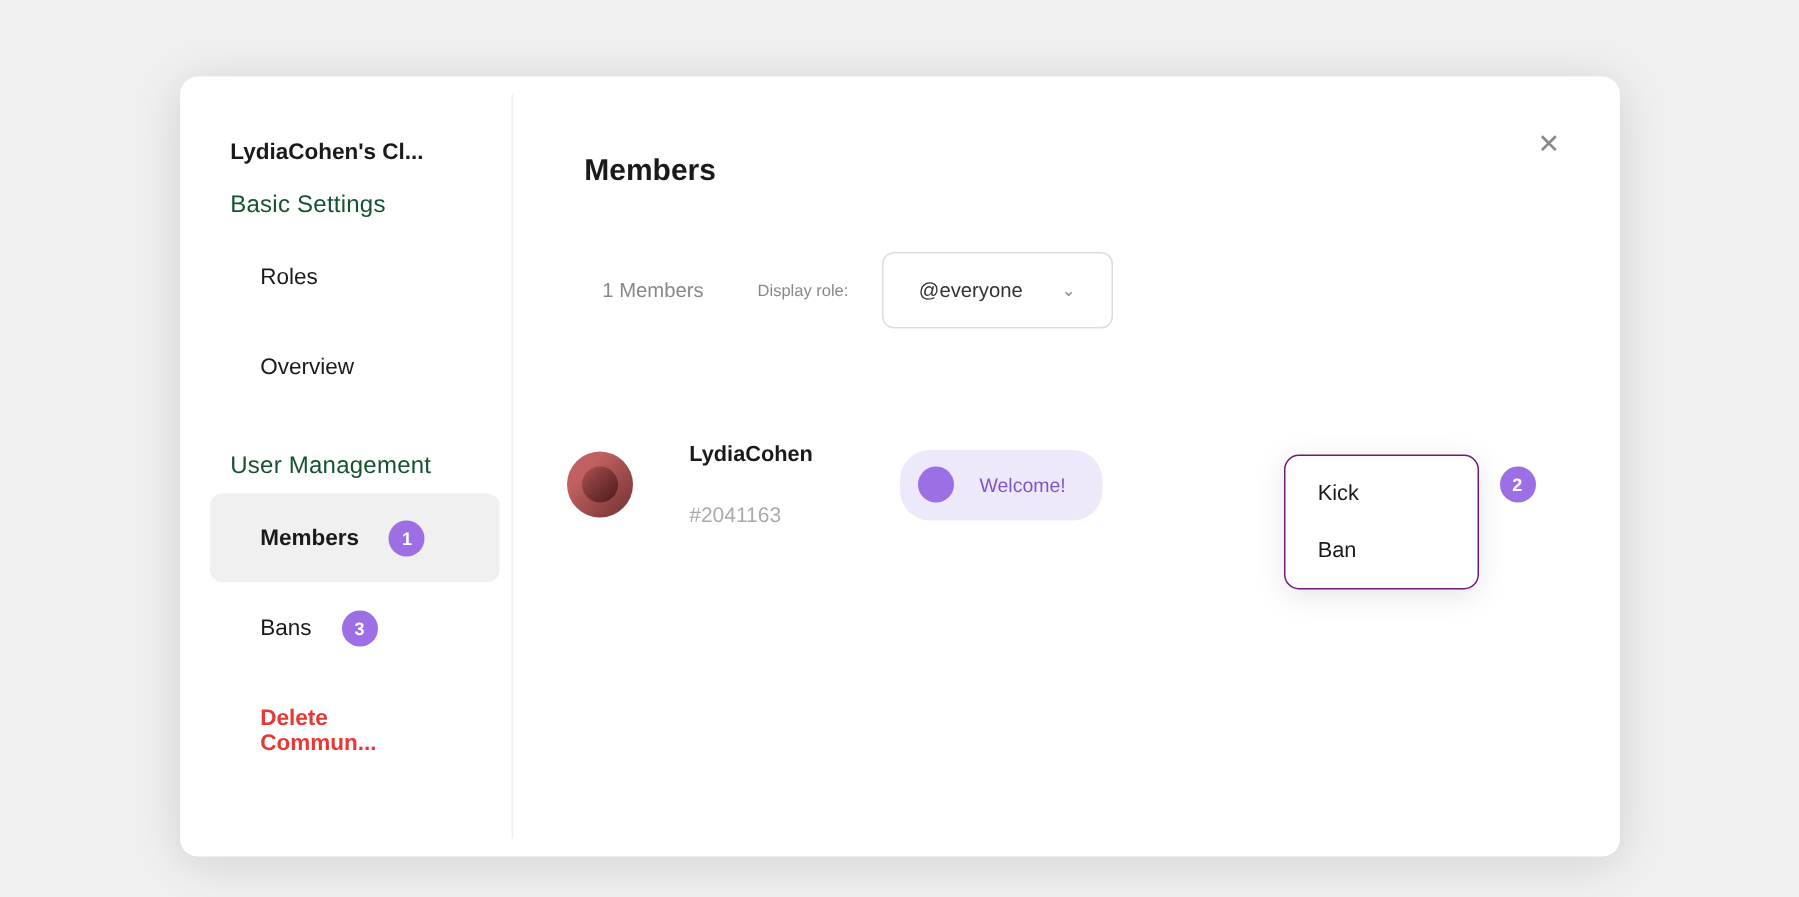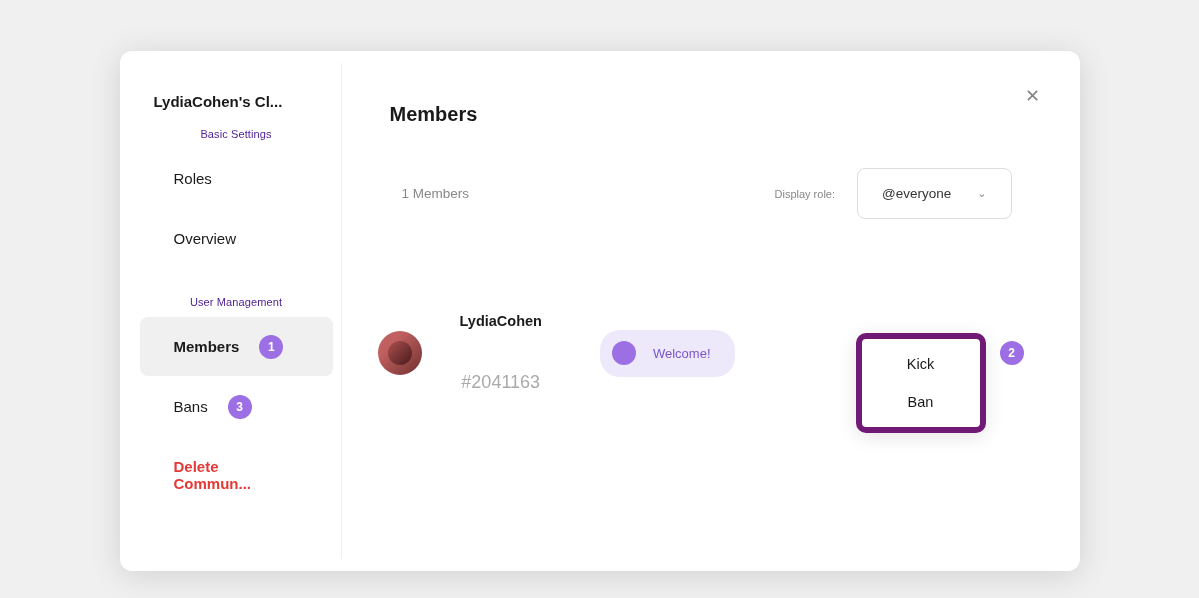--- a/index.html
+++ b/index.html
@@ -31,25 +31,24 @@
     .sidebar-community-name {
       font-size: 15px;
       font-weight: 700;
       color: #1a1a1a;
       padding: 0 22px 18px 22px;
       white-space: nowrap;
       overflow: hidden;
       text-overflow: ellipsis;
     }
     .sidebar-section-label {
-      font-size: 11px;
-      color: #4c1d95;
+      font-size: 16px;
+      color: #14532d;
       padding: 0 22px 8px 22px;
       letter-spacing: 0.01em;
-      text-align: center;
     }
     .sidebar-item {
       display: flex;
       align-items: center;
       gap: 8px;
       padding: 9px 22px;
       font-size: 15px;
       color: #1a1a1a;
       cursor: pointer;
       border-radius: 8px;
@@ -96,22 +95,21 @@
     }
     .main-title {
       font-size: 20px;
       font-weight: 700;
       color: #1a1a1a;
       margin-bottom: 6px;
     }
     .members-header {
       display: flex;
       align-items: center;
-      justify-content: space-between;
-      margin-bottom: 36px;
+      margin-bottom: 18px;
     }
     .members-count {
       font-size: 13.5px;
       color: #888;
     }
     .display-role-area {
       display: flex;
       align-items: center;
       gap: 10px;
     }
@@ -137,21 +135,20 @@
       color: #888;
       font-size: 11px;
     }
     
     .member-row {
       display: flex;
       align-items: center;
       gap: 14px;
       padding: 10px 0;
       position: relative;
-      text-align: center;
     }
     .avatar {
       width: 44px;
       height: 44px;
       border-radius: 50%;
       background: linear-gradient(135deg, #c06060 30%, #703030 100%);
       flex-shrink: 0;
       overflow: hidden;
       display: flex;
       align-items: center;
@@ -163,23 +160,22 @@
       border-radius: 50%;
       background: linear-gradient(135deg, #b05050 0%, #7a3535 50%, #4a1a1a 100%);
     }
     .member-info { flex-shrink: 0; min-width: 120px; }
     .member-name {
       font-size: 14.5px;
       font-weight: 700;
       color: #1a1a1a;
     }
     .member-id {
-      font-size: 18px;
+      font-size: 14px;
       color: #aaa;
-      margin-top: 19px;
     }
     .member-tag {
       display: inline-flex;
       align-items: center;
       gap: 5px;
       background: #ede9fb;
       color: #7c55c8;
       border-radius: 20px;
       padding: 4px 12px;
       font-size: 13px;
@@ -205,23 +201,23 @@
       cursor: pointer;
       color: #888;
       font-size: 20px;
       padding: 4px 8px;
       border-radius: 6px;
     }
     
     .context-menu {
       position: absolute;
       right: 50px;
-      top: 54px;
+      top: 42px;
       background: #fff;
-      border: 6px solid #701a75;
+      border: 1px solid #701a75;
       border-radius: 10px;
       box-shadow: 0 4px 20px rgba(0,0,0,0.10);
       min-width: 130px;
       z-index: 100;
       padding: 6px 0;
     }
     .context-menu-item {
       padding: 11px 22px;
       font-size: 14.5px;
       color: #1a1a1a;

